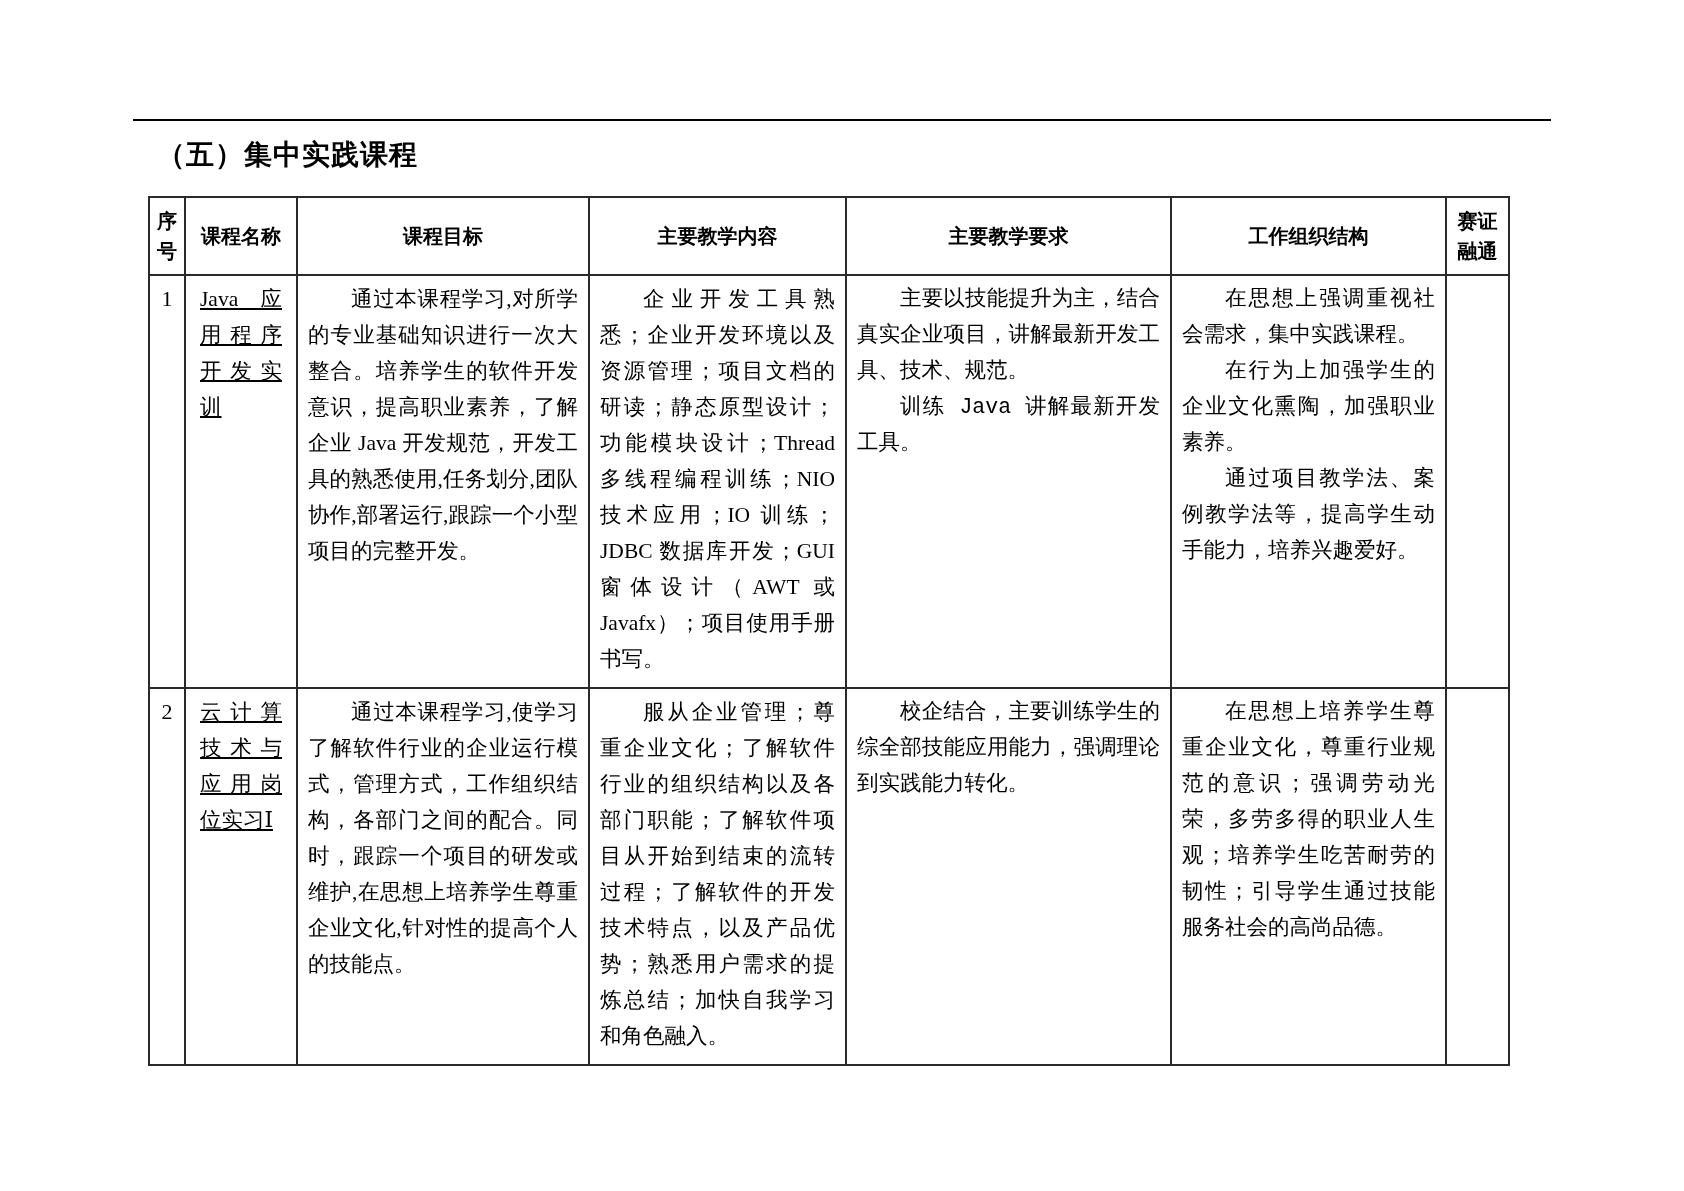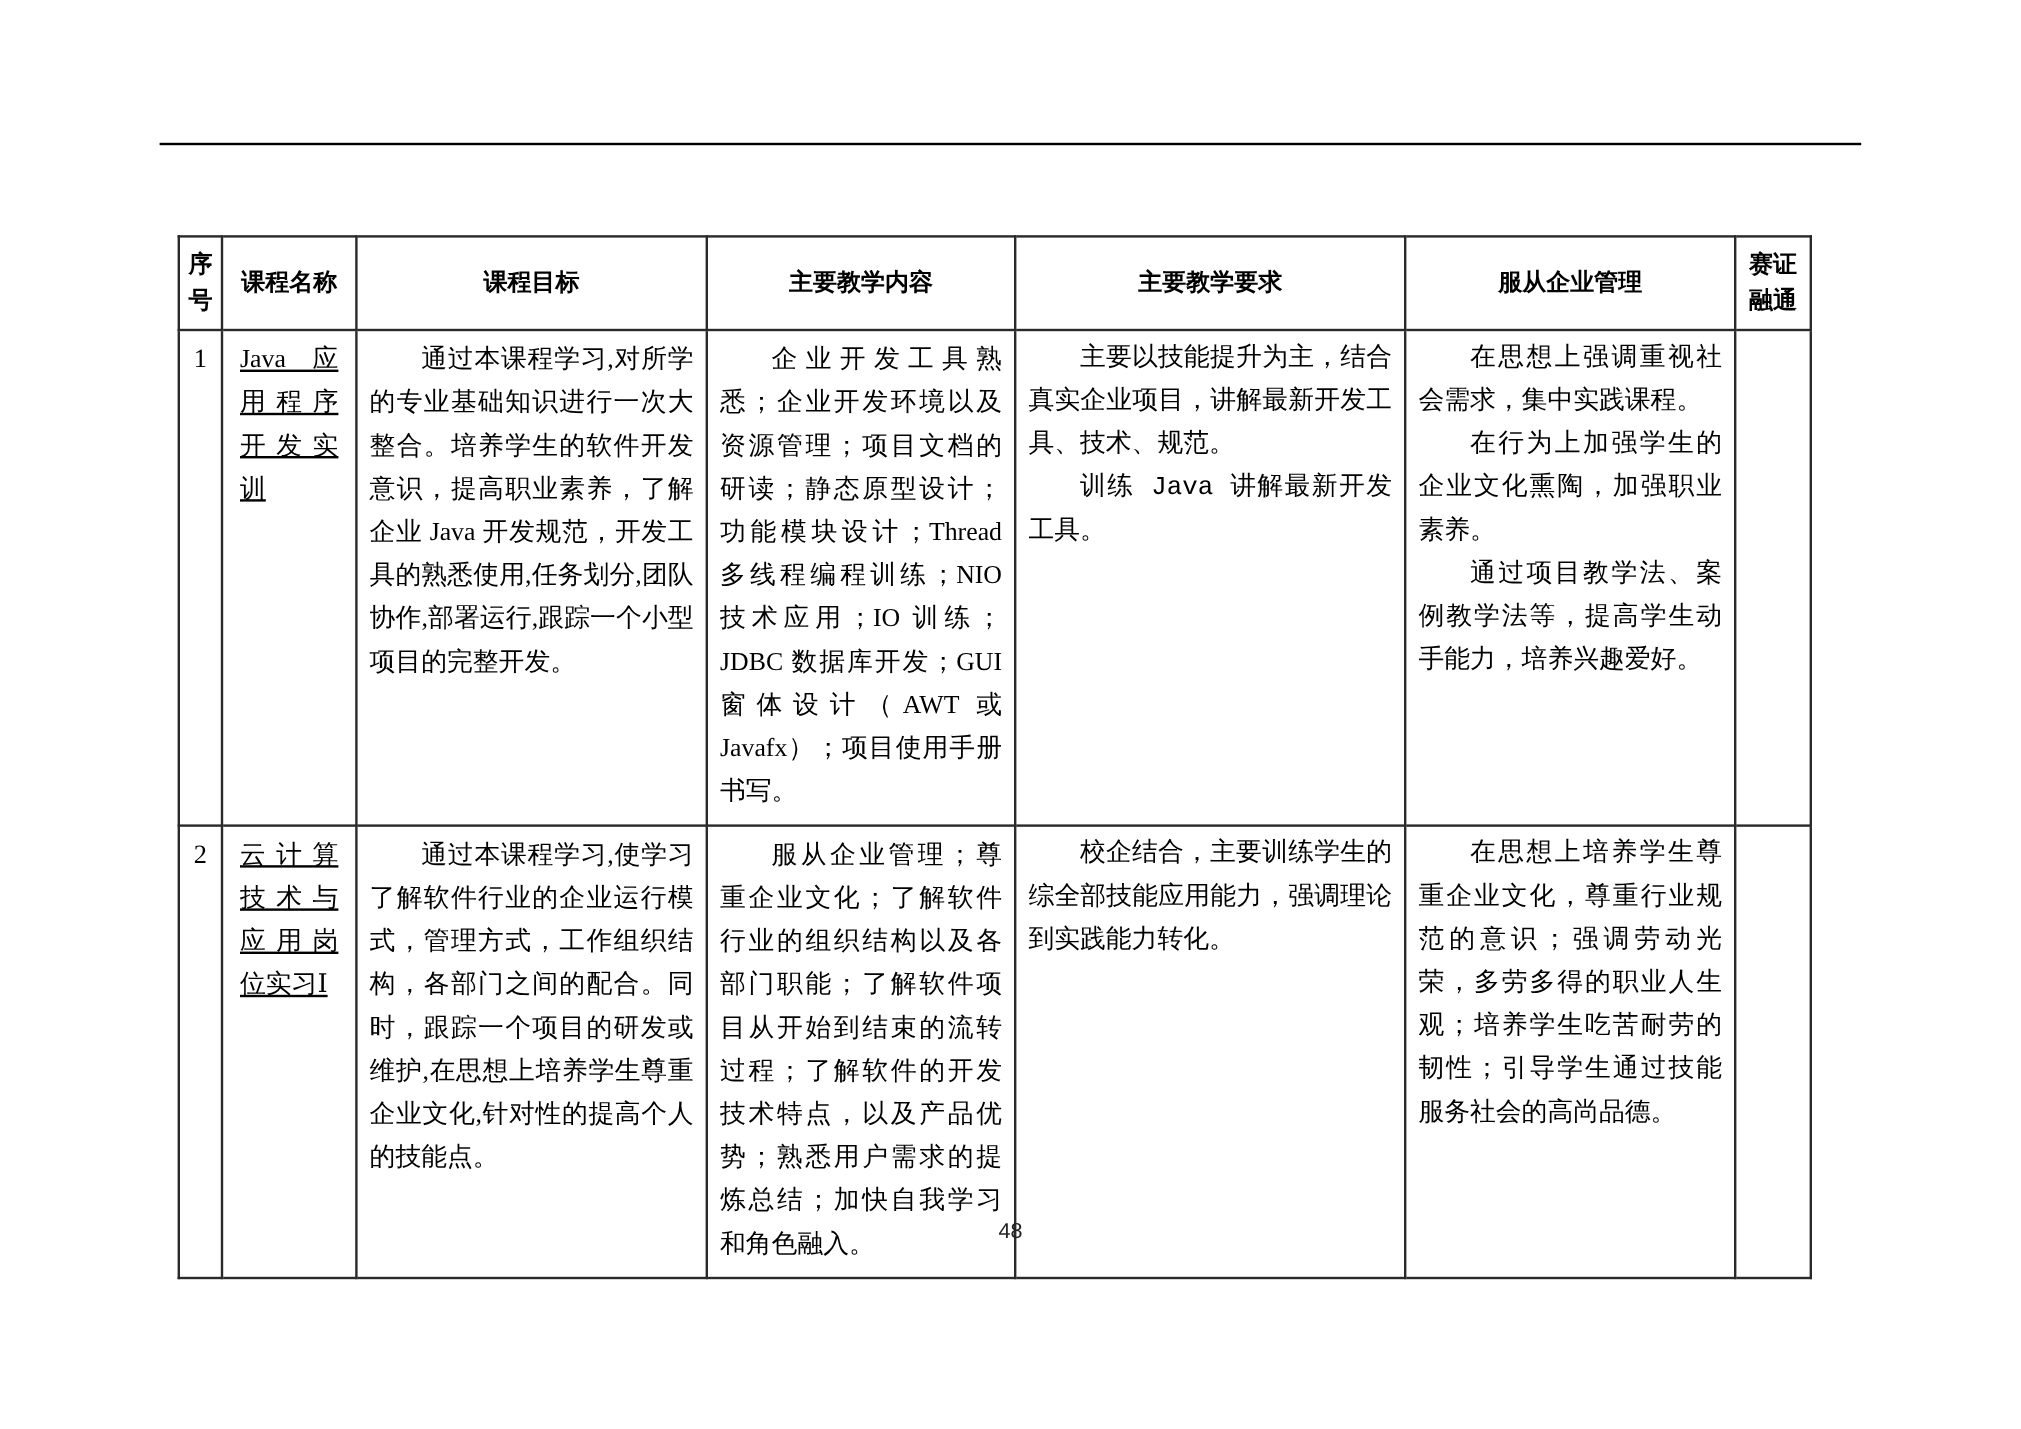--- a/index.html
+++ b/index.html
@@ -96,39 +96,40 @@
     color: #222222;
   }
 </style>
 </head>
 <body>
 
 <div class="page">
 
   <div class="top-rule"></div>
 
+  <div class="doc-title">（五）集中实践课程</div>
 
   <table class="course-table">
     <colgroup>
       <col style="width:36px">
       <col style="width:112px">
       <col style="width:292px">
       <col style="width:257px">
       <col style="width:325px">
       <col style="width:275px">
       <col style="width:63px">
     </colgroup>
     <thead>
       <tr>
         <th>序号</th>
         <th>课程名称</th>
         <th>课程目标</th>
         <th>主要教学内容</th>
         <th>主要教学要求</th>
-        <th>服从企业管理</th>
+        <th>工作组织结构</th>
         <th>赛证融通</th>
       </tr>
     </thead>
     <tbody>
       <tr>
         <td class="no-cell">1</td>
         <td class="name-cell">Java 应用程序开发实训</td>
         <td class="indent-cell">通过本课程学习,对所学的专业基础知识进行一次大整合。培养学生的软件开发意识，提高职业素养，了解企业 Java 开发规范，开发工具的熟悉使用,任务划分,团队协作,部署运行,跟踪一个小型项目的完整开发。</td>
         <td class="indent-cell">企业开发工具熟悉；企业开发环境以及资源管理；项目文档的研读；静态原型设计；功能模块设计；Thread 多线程编程训练；NIO 技术应用；IO 训练；JDBC 数据库开发；GUI 窗体设计（AWT 或 Javafx）；项目使用手册书写。</td>
         <td class="para-cell">
@@ -151,15 +152,14 @@
             <p>校企结合，主要训练学生的综全部技能应用能力，强调理论到实践能力转化。</p>
           </td>
         <td class="para-cell">
             <p>在思想上培养学生尊重企业文化，尊重行业规范的意识；强调劳动光荣，多劳多得的职业人生观；培养学生吃苦耐劳的韧性；引导学生通过技能服务社会的高尚品德。</p>
           </td>
         <td></td>
       </tr>
     </tbody>
   </table>
 
-  <div class="page-number">48</div>
 
 </div>
 
 </body></html>

